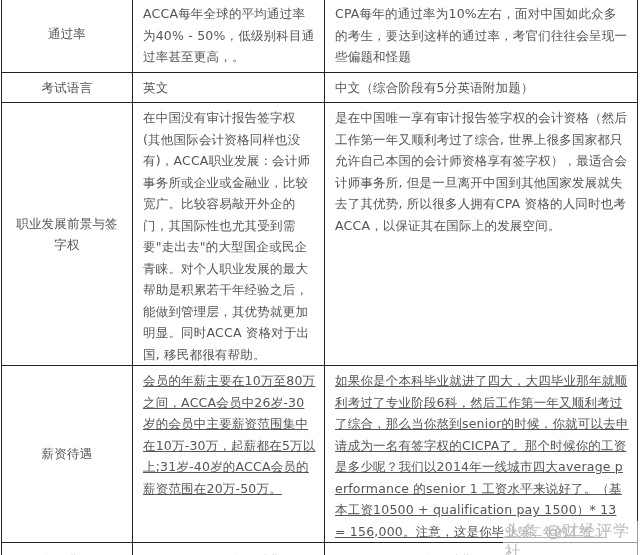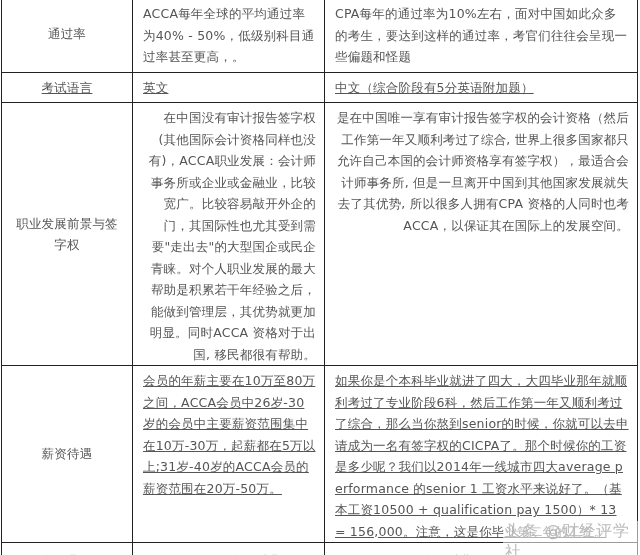--- a/index.html
+++ b/index.html
@@ -40,23 +40,23 @@
     }
     td.content {
       padding: 0 8px 0 10px;
       vertical-align: top;
     }
     td.content.single {
       vertical-align: middle;
     }
     .row-pass { height: 78px; }
     .row-pass td.content { padding-top: 8px; }
-    .row-lang { height: 30px; text-decoration: underline; }
+    .row-lang { height: 30px; }
     .row-career { height: 250px; }
-    .row-career td.content { padding-top: 4px; text-align: right; }
+    .row-career td.content { padding-top: 4px; }
     .row-salary { height: 165px; }
     .row-salary td.content { padding-top: 4px; text-decoration: underline; }
     .row-cost { height: 36px; }
     .watermark {
       position: absolute;
       left: 503px;
       top: 521px;
       font-size: 16px;
       color: #bbbbbb;
       letter-spacing: 1px;

